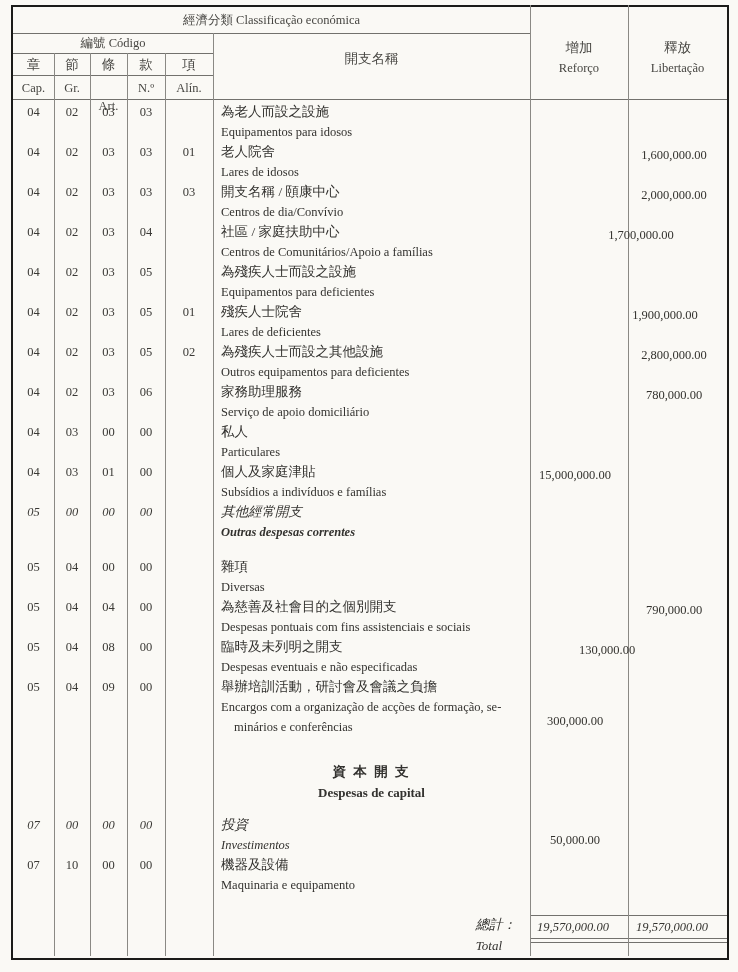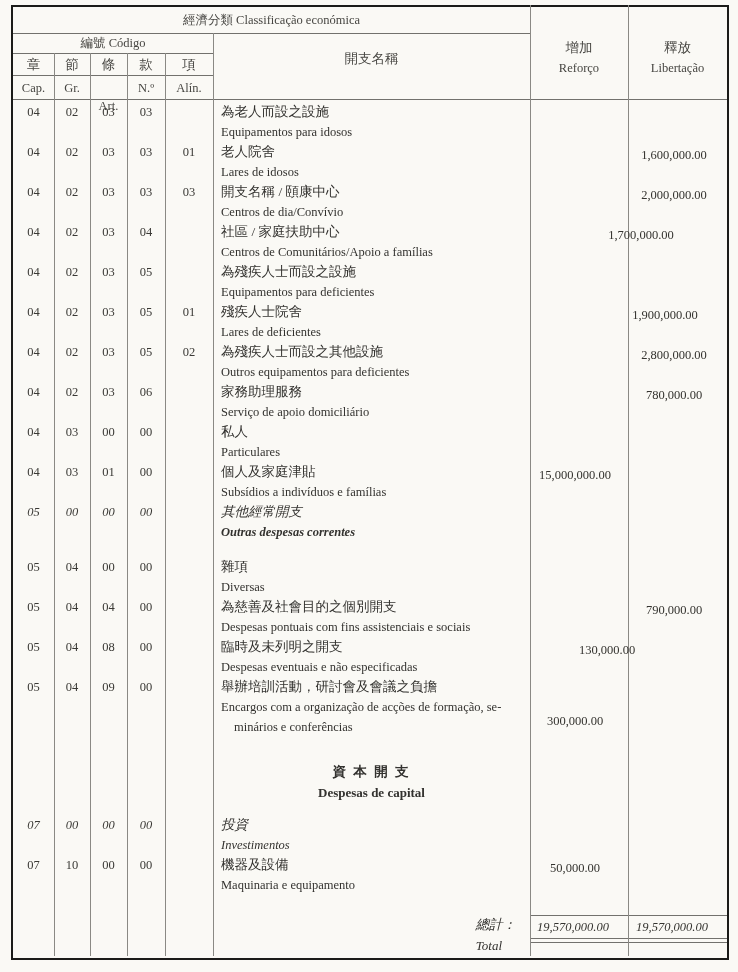--- a/index.html
+++ b/index.html
@@ -257,21 +257,21 @@
       </div>
       <div class="">
         <div class="code" style="left: 13px; top: 855px; width: 41px;">07</div>
         <div class="code" style="left: 54px; top: 855px; width: 36px;">10</div>
         <div class="code" style="left: 90px; top: 855px; width: 37px;">00</div>
         <div class="code" style="left: 127px; top: 855px; width: 38px;">00</div>
         <div class="desig" style="top: 855px;">
           <div class="zh">機器及設備</div>
           <div class="pt">Maquinaria e equipamento</div>
         </div>
-        <div class="amount" style="left: 530px; top: 858px; width: 90px;">50,000.00</div>
+        <div class="amount" style="left: 530px; top: 830px; width: 90px;">50,000.00</div>
       </div>
     </div>
 
   <div class="abs ctr b cjk" style="left:213px;top:762px;width:317px;letter-spacing:2px;">資 本 開 支</div>
   <div class="abs ctr b" style="left:213px;top:783px;width:317px;font-size:13px;">Despesas de capital</div>
 
   <div class="abs it cjk" style="left:380px;top:915px;width:136px;text-align:right;">總計：</div>
   <div class="abs it lat" style="left:380px;top:936px;width:122px;text-align:right;font-size:13px;">Total</div>
   <div class="amount it" style="left:530px;top:917px;width:86px;">19,570,000.00</div>
   <div class="amount it" style="left:628px;top:917px;width:88px;">19,570,000.00</div>

